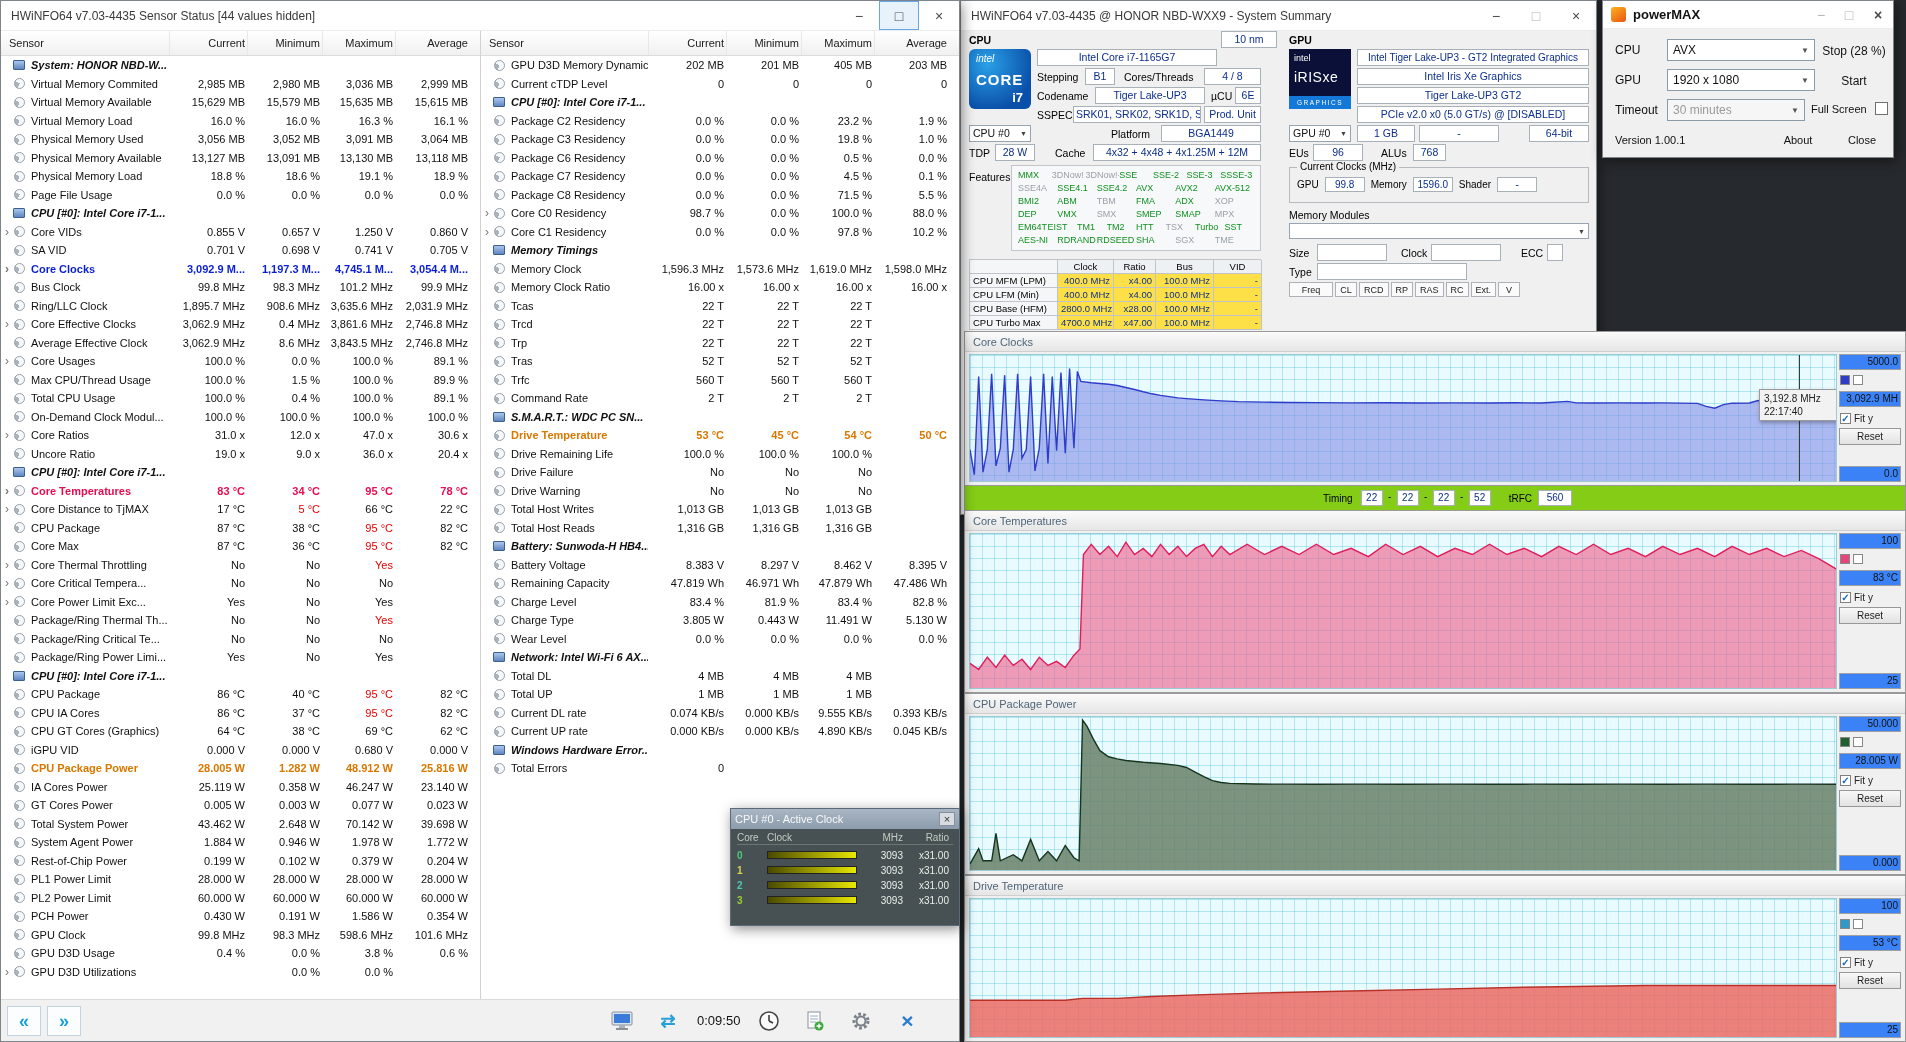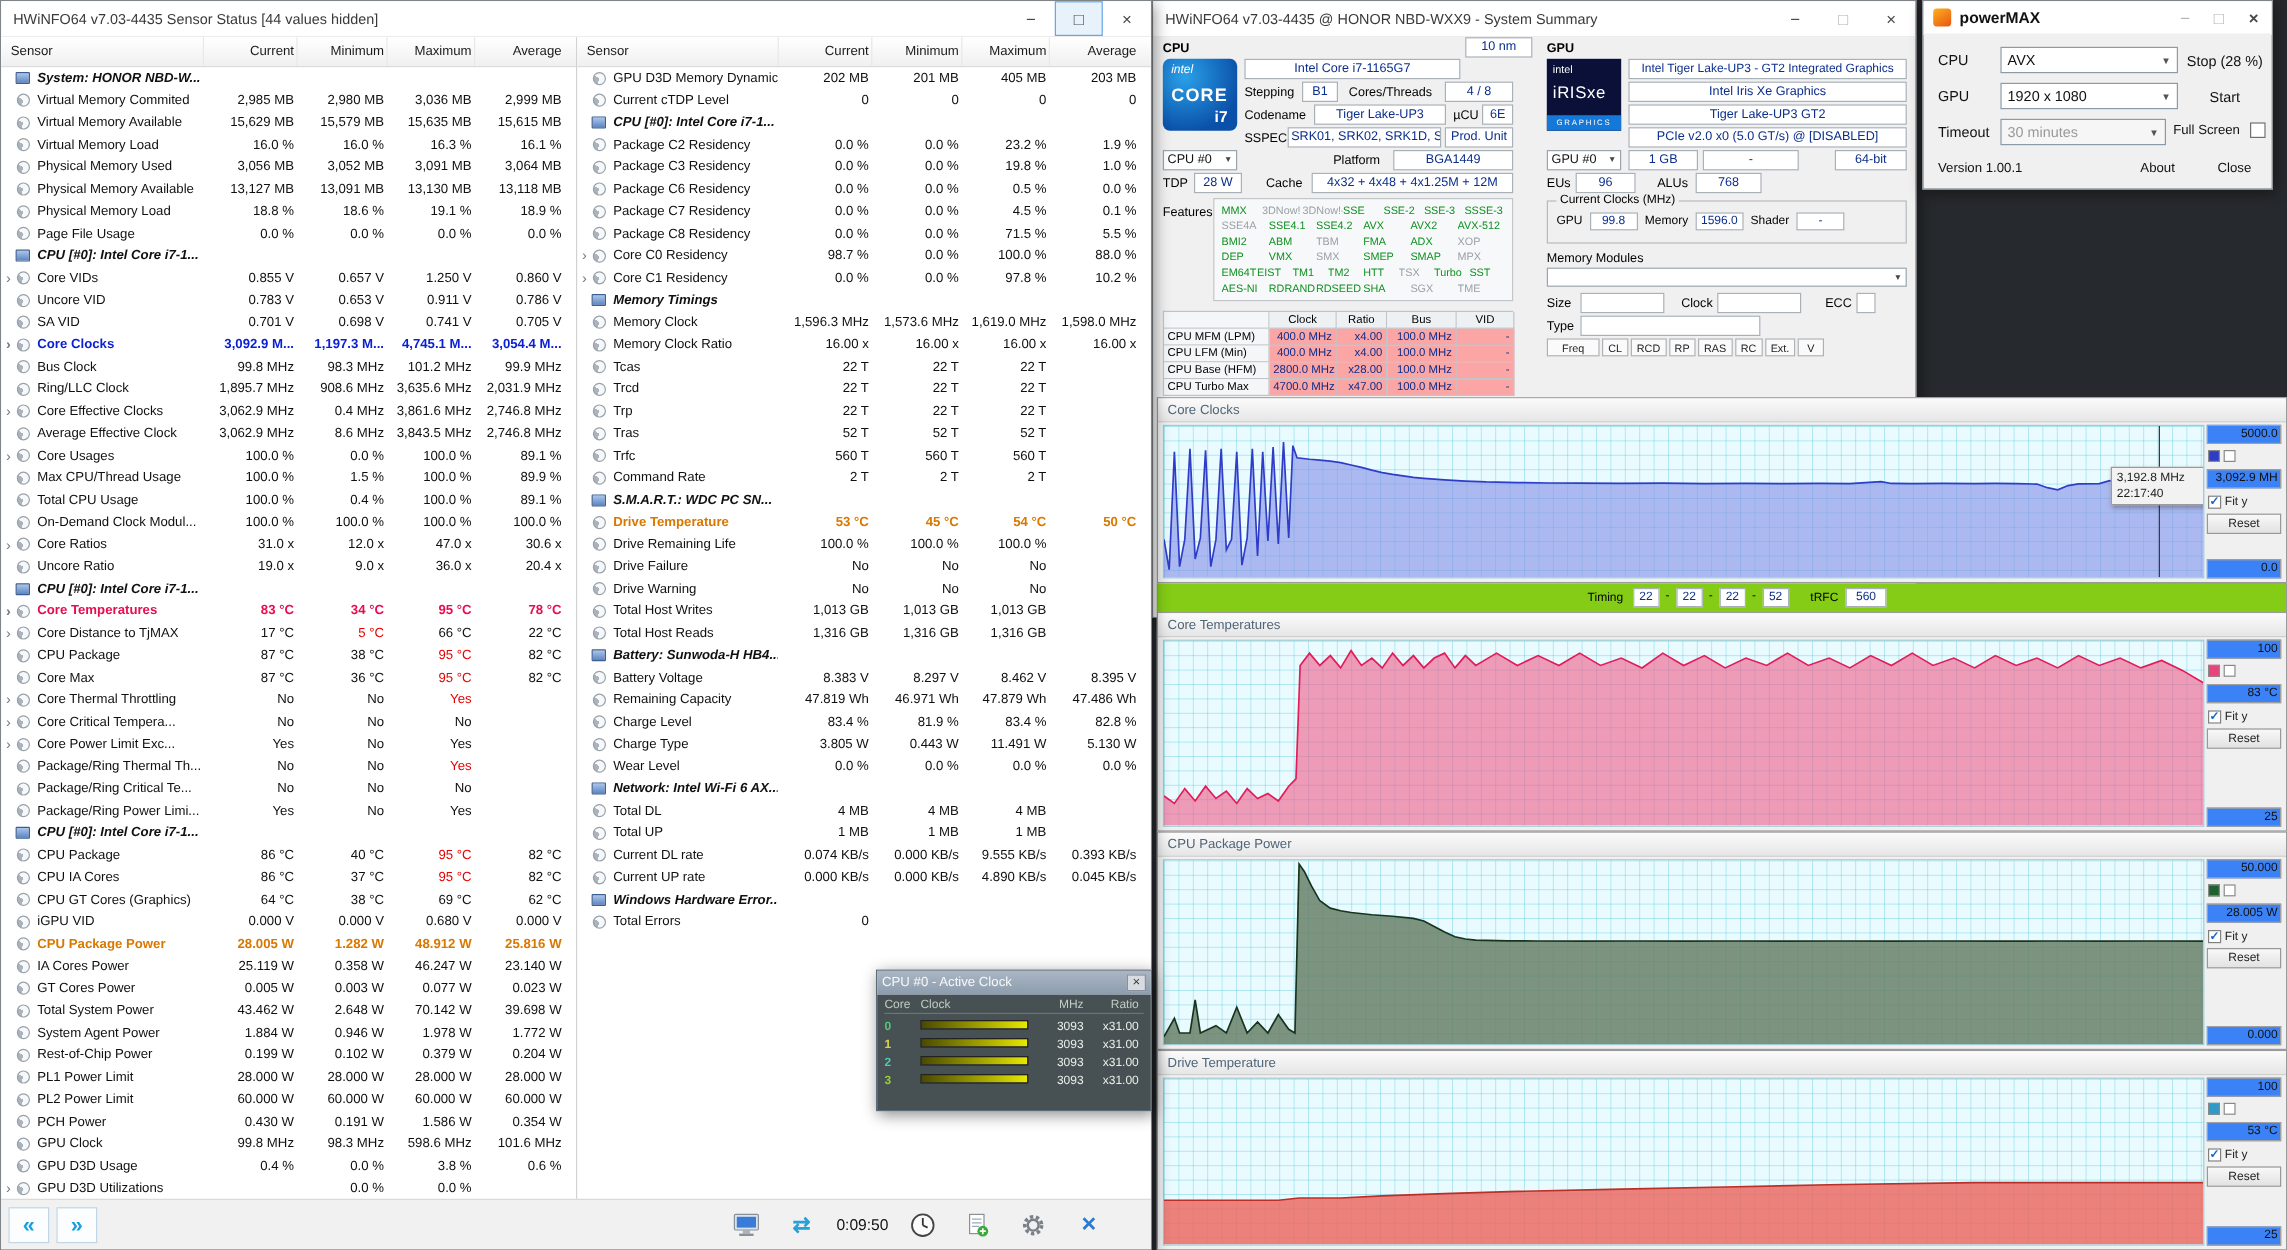--- a/index.html
+++ b/index.html
@@ -63,21 +63,21 @@
 .lg2-intel{position:absolute;left:5px;top:4px;font-size:9px}
 .lg2-name{position:absolute;left:5px;top:20px;font-size:14px;letter-spacing:.5px}
 .lg2-band{position:absolute;left:0;right:0;bottom:0;height:13px;background:#1478d8;font-size:6.5px;letter-spacing:1.5px;text-align:center;line-height:13px}
 #features-box{position:absolute;left:50px;top:134px;width:250px;height:86px;border:1px solid #c2c6ca;background:#f7f8f9;padding:4px 6px 2px}
 .feat-row{display:flex;height:13px}
 .feat{flex:1;font-size:9px;white-space:nowrap;overflow:hidden}
 .feat.on{color:#0f9020}
 .feat.off{color:#9aa0a6}
 #op-table{position:absolute;left:8px;top:228px;width:292px;font-size:9.5px;border-top:1px solid #c0c4c8;border-left:1px solid #c0c4c8}
 .op-row{display:grid;grid-template-columns:88px 56px 42px 58px 48px;height:14px}
-.op-row span{border-right:1px solid #c0c4c8;border-bottom:1px solid #c0c4c8;line-height:13px;padding:0 3px;text-align:right;color:#0c2e8c;background:#fca5a5;overflow:hidden;white-space:nowrap}
+.op-row span{border-right:1px solid #c0c4c8;border-bottom:1px solid #c0c4c8;line-height:13px;padding:0 3px;text-align:right;color:#0c2e8c;background:#fde047;overflow:hidden;white-space:nowrap}
 .op-row span:first-child{text-align:left;color:#000;background:#f4f6f8}
 .op-head span{background:#eef1f4;color:#000;text-align:center}
 #gpu-clock-items{position:absolute;left:336px;top:146px;display:flex;align-items:center;gap:6px}
 .mlb{font-size:10px;color:#000}
 .mini{display:inline-block;height:15px;border:1px solid #a8b0b8;background:#fff;font-size:10px;line-height:13px;text-align:center;color:#0c2e8c;padding:0 2px;min-width:40px}
 #memtiming-head{position:absolute;left:328px;top:251px;display:flex;gap:2px}
 #memtiming-head span{border:1px solid #aeb2b6;background:#fafafa;font-size:9px;height:15px;line-height:14px;padding:0 4px;min-width:22px;text-align:center;color:#222}
 
 
 #sum-strip{position:absolute;left:964px;top:486px;width:942px;height:24px;background:#84cc16;border-left:1px solid #9a9a9a;border-right:1px solid #9a9a9a;display:flex;align-items:center;z-index:2}
@@ -234,29 +234,20 @@
             <span class="vl"></span>
           </div>
           <div class="srow">
             <span class="ex">›</span>
             <span class="icgauge"></span>
             <span class="lb">Core VIDs</span>
             <span class="vl">0.855 V</span>
             <span class="vl">0.657 V</span>
             <span class="vl">1.250 V</span>
             <span class="vl">0.860 V</span>
-          </div>
-          <div class="srow">
-            <span class="ex"></span>
-            <span class="icgauge"></span>
-            <span class="lb">Uncore VID</span>
-            <span class="vl">0.783 V</span>
-            <span class="vl">0.653 V</span>
-            <span class="vl">0.911 V</span>
-            <span class="vl">0.786 V</span>
           </div>
           <div class="srow">
             <span class="ex"></span>
             <span class="icgauge"></span>
             <span class="lb">SA VID</span>
             <span class="vl">0.701 V</span>
             <span class="vl">0.698 V</span>
             <span class="vl">0.741 V</span>
             <span class="vl">0.705 V</span>
           </div>
@@ -1173,21 +1164,21 @@
     <span class="combo" style="left:328px;top:94px;width:62px">
         <span>GPU #0</span>
         <span class="car">▼</span>
       </span>
     <span class="fld" style="left:396px;top:94px;width:58px">1 GB</span>
     <span class="fld" style="left:458px;top:94px;width:80px">-</span>
     <span class="fld" style="left:568px;top:94px;width:60px">64-bit</span>
     <span class="slb" style="left:328px;top:116px">EUs</span>
     <span class="fld" style="left:352px;top:113px;width:50px">96</span>
     <span class="slb" style="left:420px;top:116px">ALUs</span>
-    <span class="fld" style="left:452px;top:113px;width:55px">768</span>
+    <span class="fld" style="left:452px;top:113px;width:33px">768</span>
     <div class="grp" style="left:328px;top:136px;width:300px;height:36px">
       <span class="cap">Current Clocks (MHz)</span>
     </div>
     <div id="gpu-clock-items">
         <span class="mlb">GPU</span>
         <span class="mini">99.8</span>
         <span class="mlb">Memory</span>
         <span class="mini">1596.0</span>
         <span class="mlb">Shader</span>
         <span class="mini">-</span>

